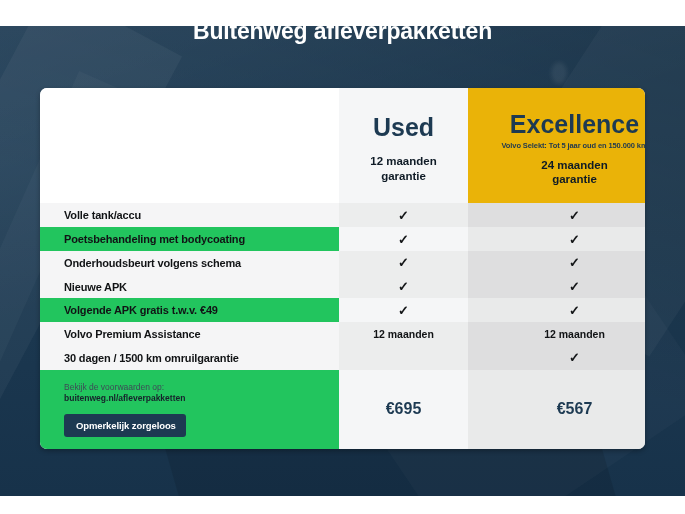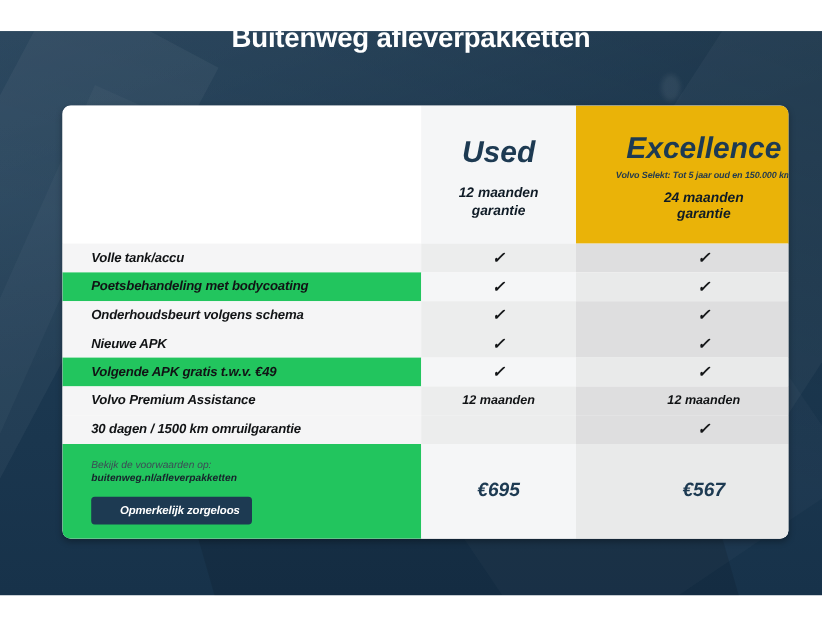--- a/index.html
+++ b/index.html
@@ -65,29 +65,28 @@
     text-align: center;
     color: #ffffff;
     font-size: 23px;
     font-weight: bold;
     letter-spacing: -0.2px;
   }
 
   
   .card {
     position: absolute;
-    left: 52px;
+    left: 40px;
     top: 88px;
     width: 605px;
     height: 361px;
     border-radius: 7px;
     overflow: hidden;
     box-shadow: 0 2px 5px rgba(0,0,0,0.30);
     background: #ffffff;
-    font-style: italic;
   }
   .table {
     display: table;
     width: 100%;
     height: 100%;
     table-layout: fixed;
     border-collapse: collapse;
   }
   .trow { display: table-row; }
   .tcell {
@@ -172,21 +171,21 @@
     color: #17212b;
     font-size: 8.5px;
   }
   .cta {
     display: inline-block;
     margin-top: 9px;
     background: #1d3a52;
     color: #ffffff;
     font-size: 9.5px;
     font-weight: bold;
-    padding: 6px 10px 6px 24px;
+    padding: 6px 10px 6px 12px;
     border-radius: 3px;
     letter-spacing: -0.1px;
     cursor: pointer;
   }
   .price {
     text-align: center;
     font-size: 16px;
     font-weight: bold;
     color: #1d3a52;
   }

